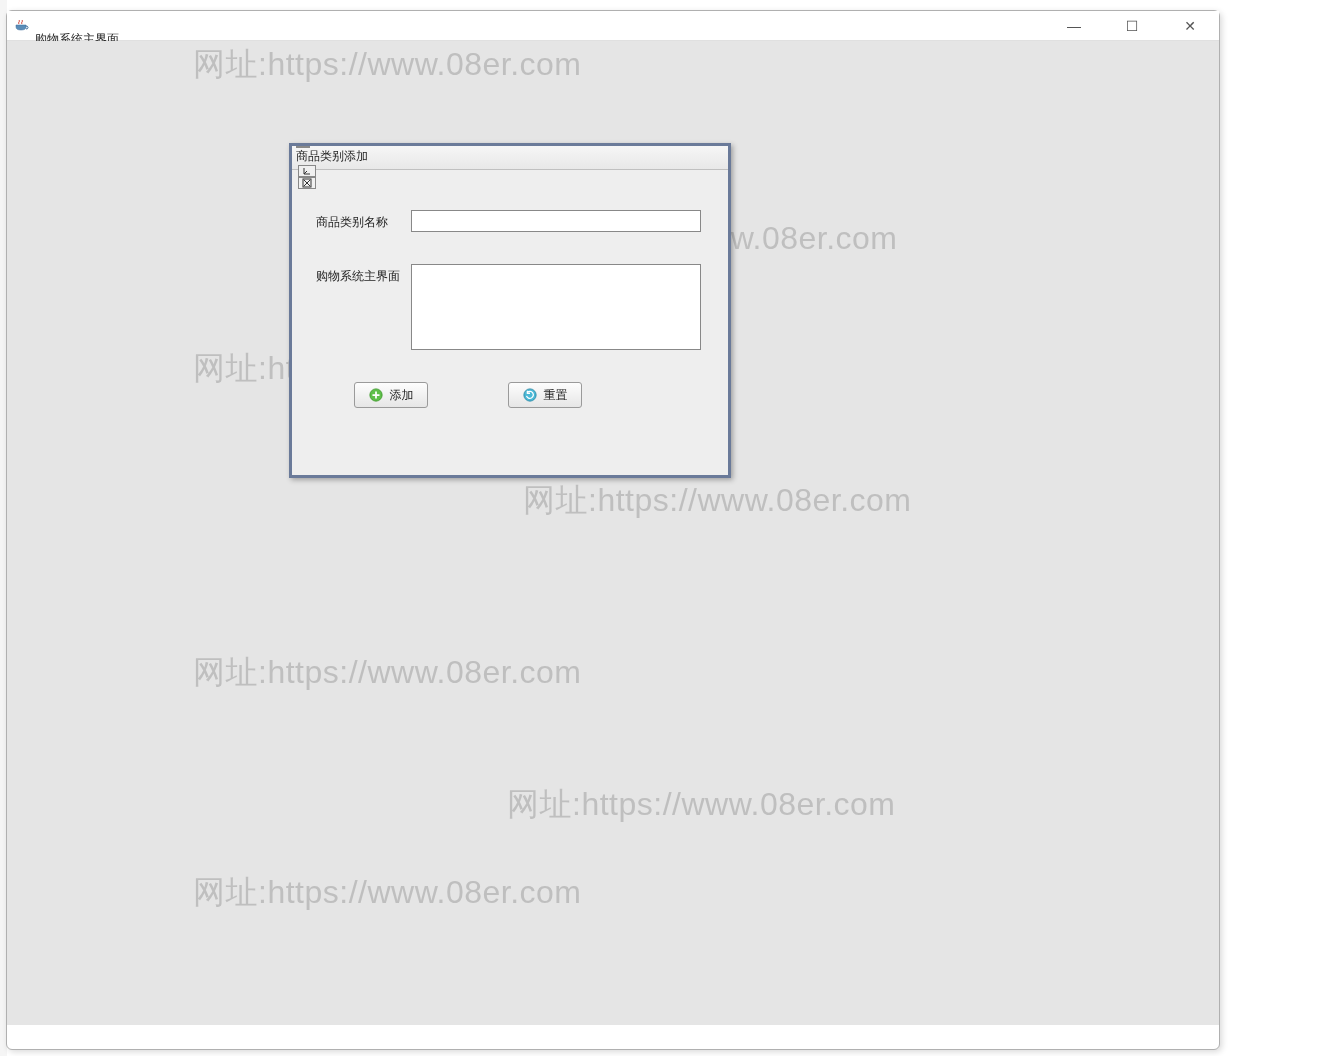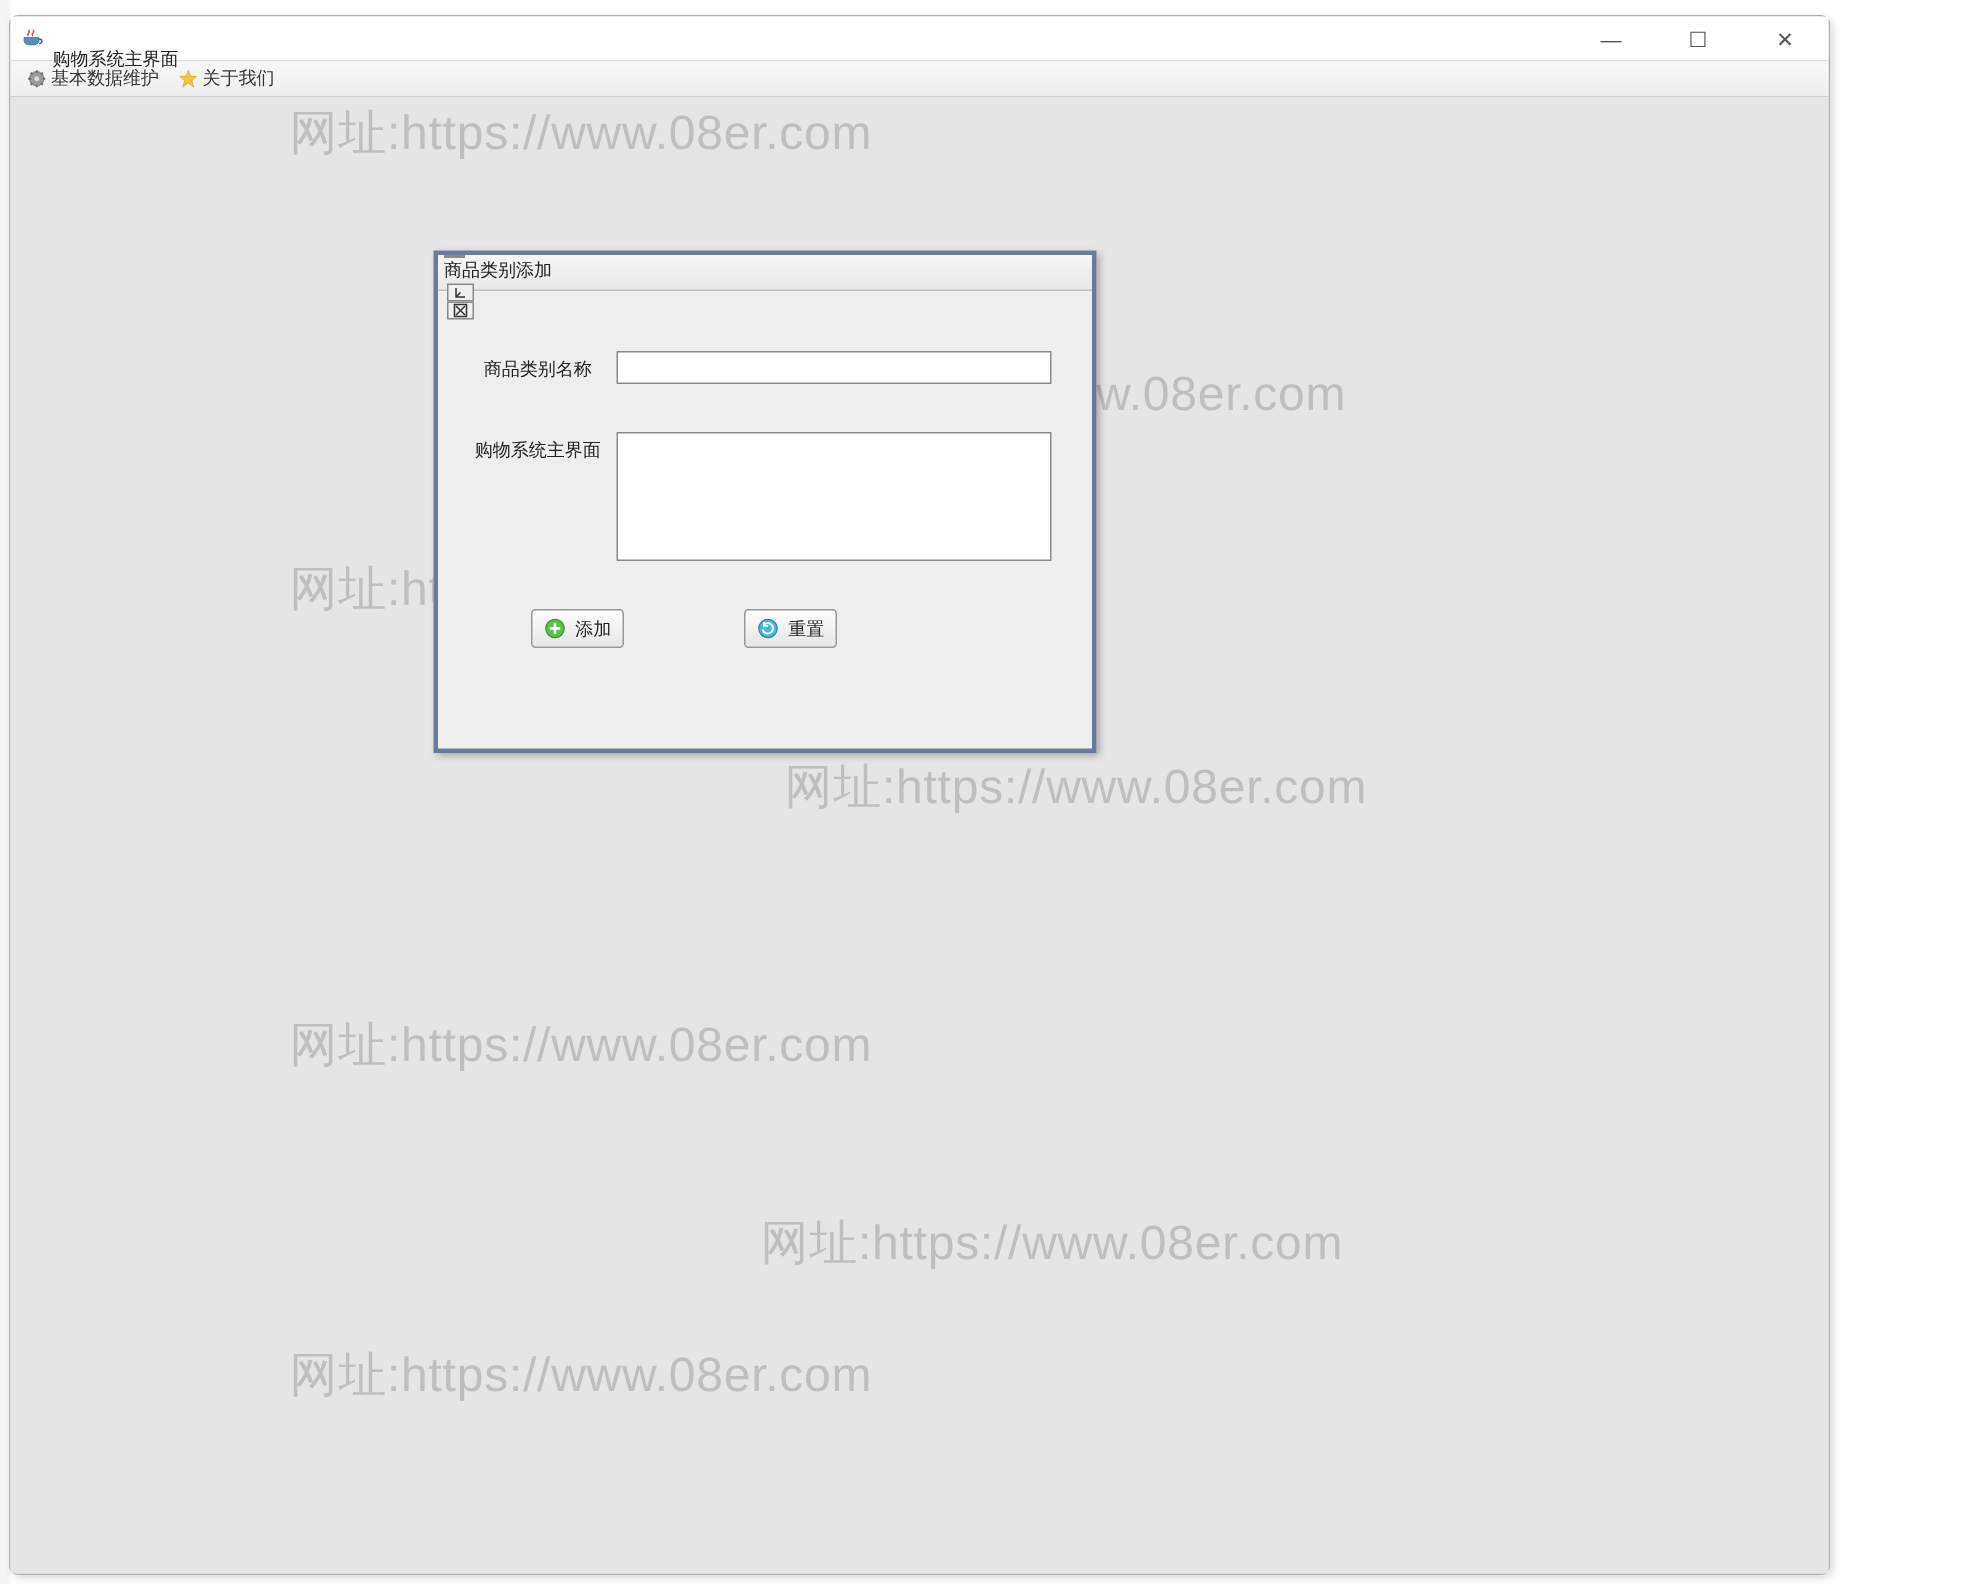--- a/index.html
+++ b/index.html
@@ -147,21 +147,21 @@
     .internal-body {
       padding: 40px 24px 20px 24px;
     }
     .form-row {
       display: flex;
       align-items: flex-start;
       margin-bottom: 32px;
     }
     .form-label {
       width: 95px;
-      text-align: center;
+      text-align: left;
       font-size: 12px;
       color: #222;
       padding-top: 4px;
       padding-right: 10px;
     }
     .form-input {
       width: 290px;
       height: 22px;
       border: 1px solid #888;
       background: #fff;
@@ -179,21 +179,21 @@
     }
     
     .button-row {
       display: flex;
       justify-content: flex-start;
       gap: 80px;
       margin-top: 30px;
       padding-left: 38px;
     }
     .btn {
-      width: 62px;
+      width: 74px;
       height: 26px;
       border: 1px solid #9a9a9a;
       background: linear-gradient(#fdfdfd, #e6e6e6);
       border-radius: 3px;
       display: flex;
       align-items: center;
       justify-content: center;
       font-size: 12px;
       color: #222;
       cursor: default;
@@ -234,40 +234,20 @@
       </svg>
     </span>
     <span class="title">购物系统主界面</span>
     <div class="win-controls">
       <span>—</span>
       <span>☐</span>
       <span>✕</span>
     </div>
   </div>
 
-  <div class="menubar">
-    <div class="menu-item">
-      <span class="menu-icon">
-        <svg width="13" height="13" viewBox="0 0 16 16">
-          <circle cx="8" cy="8" r="6" fill="#999" stroke="#666" stroke-width="0.5"></circle>
-          <circle cx="8" cy="8" r="2" fill="#ddd"></circle>
-          <path d="M8 1 L8 3 M8 13 L8 15 M1 8 L3 8 M13 8 L15 8 M3 3 L4.4 4.4 M11.6 11.6 L13 13 M3 13 L4.4 11.6 M11.6 4.4 L13 3" stroke="#666" stroke-width="1.5"></path>
-        </svg>
-      </span>
-      <span>基本数据维护</span>
-    </div>
-    <div class="menu-item">
-      <span class="menu-icon">
-        <svg width="13" height="13" viewBox="0 0 16 16">
-          <path d="M8 1 L10 6 L15 6 L11 9.5 L12.5 15 L8 11.5 L3.5 15 L5 9.5 L1 6 L6 6 Z" fill="#f5c542" stroke="#d4a017" stroke-width="0.5"></path>
-        </svg>
-      </span>
-      <span>关于我们</span>
-    </div>
-  </div>
 
   <div class="content-area">
 
     <div class="watermark" style="left:186px; top:2px;">网址:https://www.08er.com</div>
     <div class="watermark" style="left:502px; top:176px;">网址:https://www.08er.com</div>
     <div class="watermark" style="left:186px; top:306px;">网址:https://www.08er.com</div>
     <div class="watermark" style="left:516px; top:438px;">网址:https://www.08er.com</div>
     <div class="watermark" style="left:186px; top:610px;">网址:https://www.08er.com</div>
     <div class="watermark" style="left:500px; top:742px;">网址:https://www.08er.com</div>
     <div class="watermark" style="left:186px; top:830px;">网址:https://www.08er.com</div>

